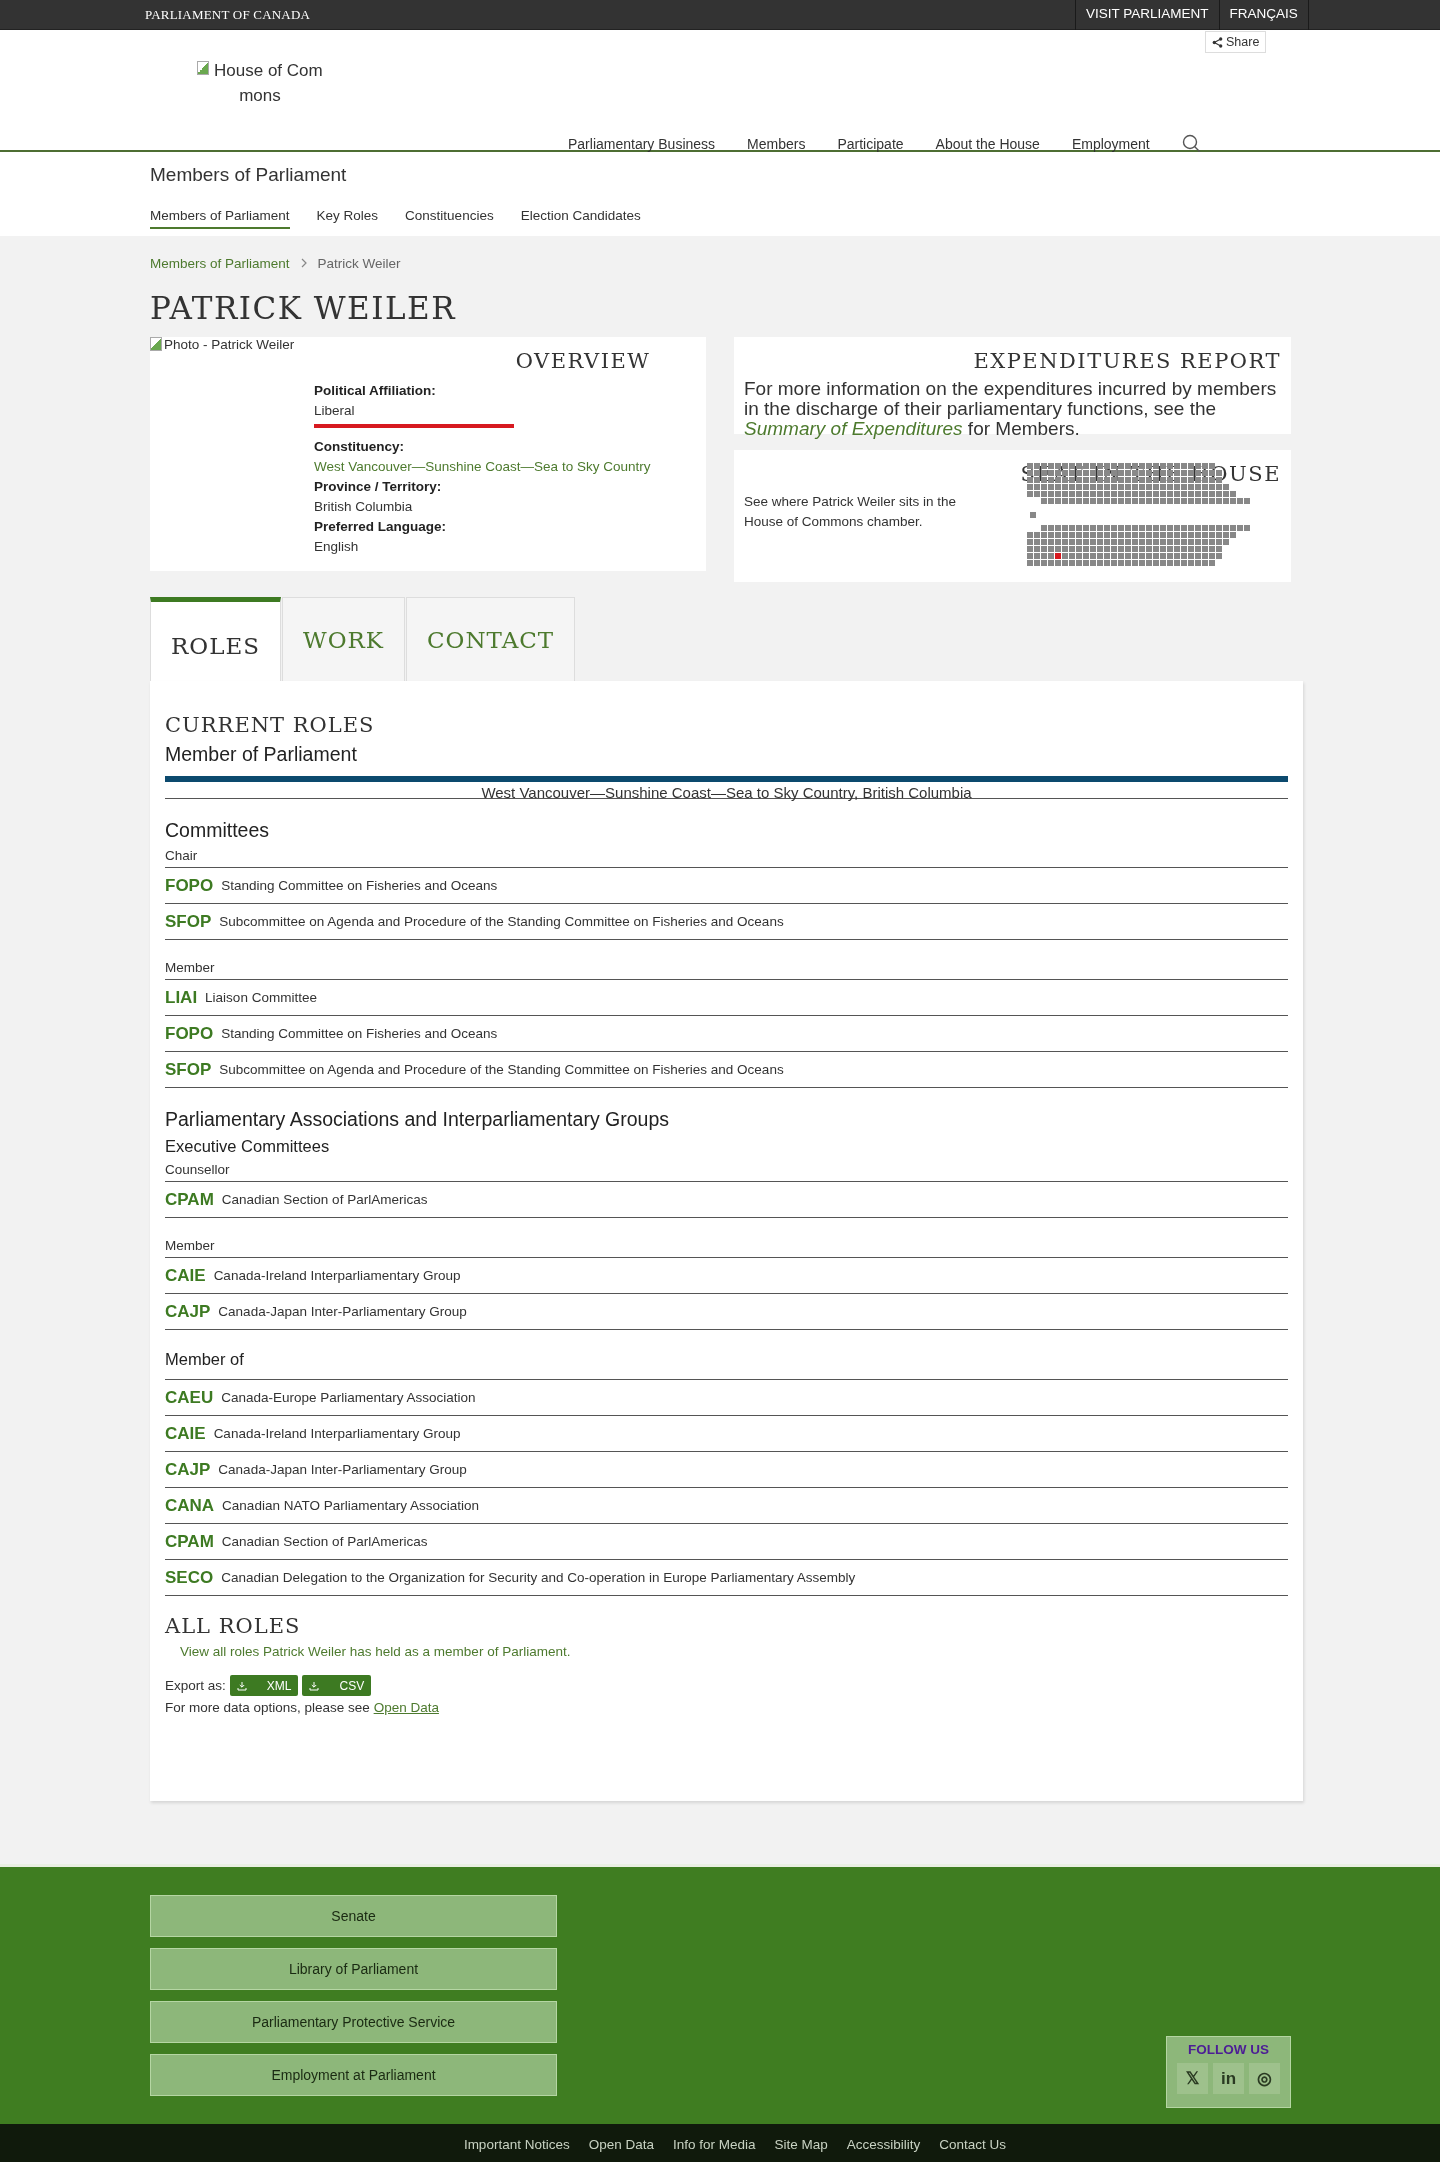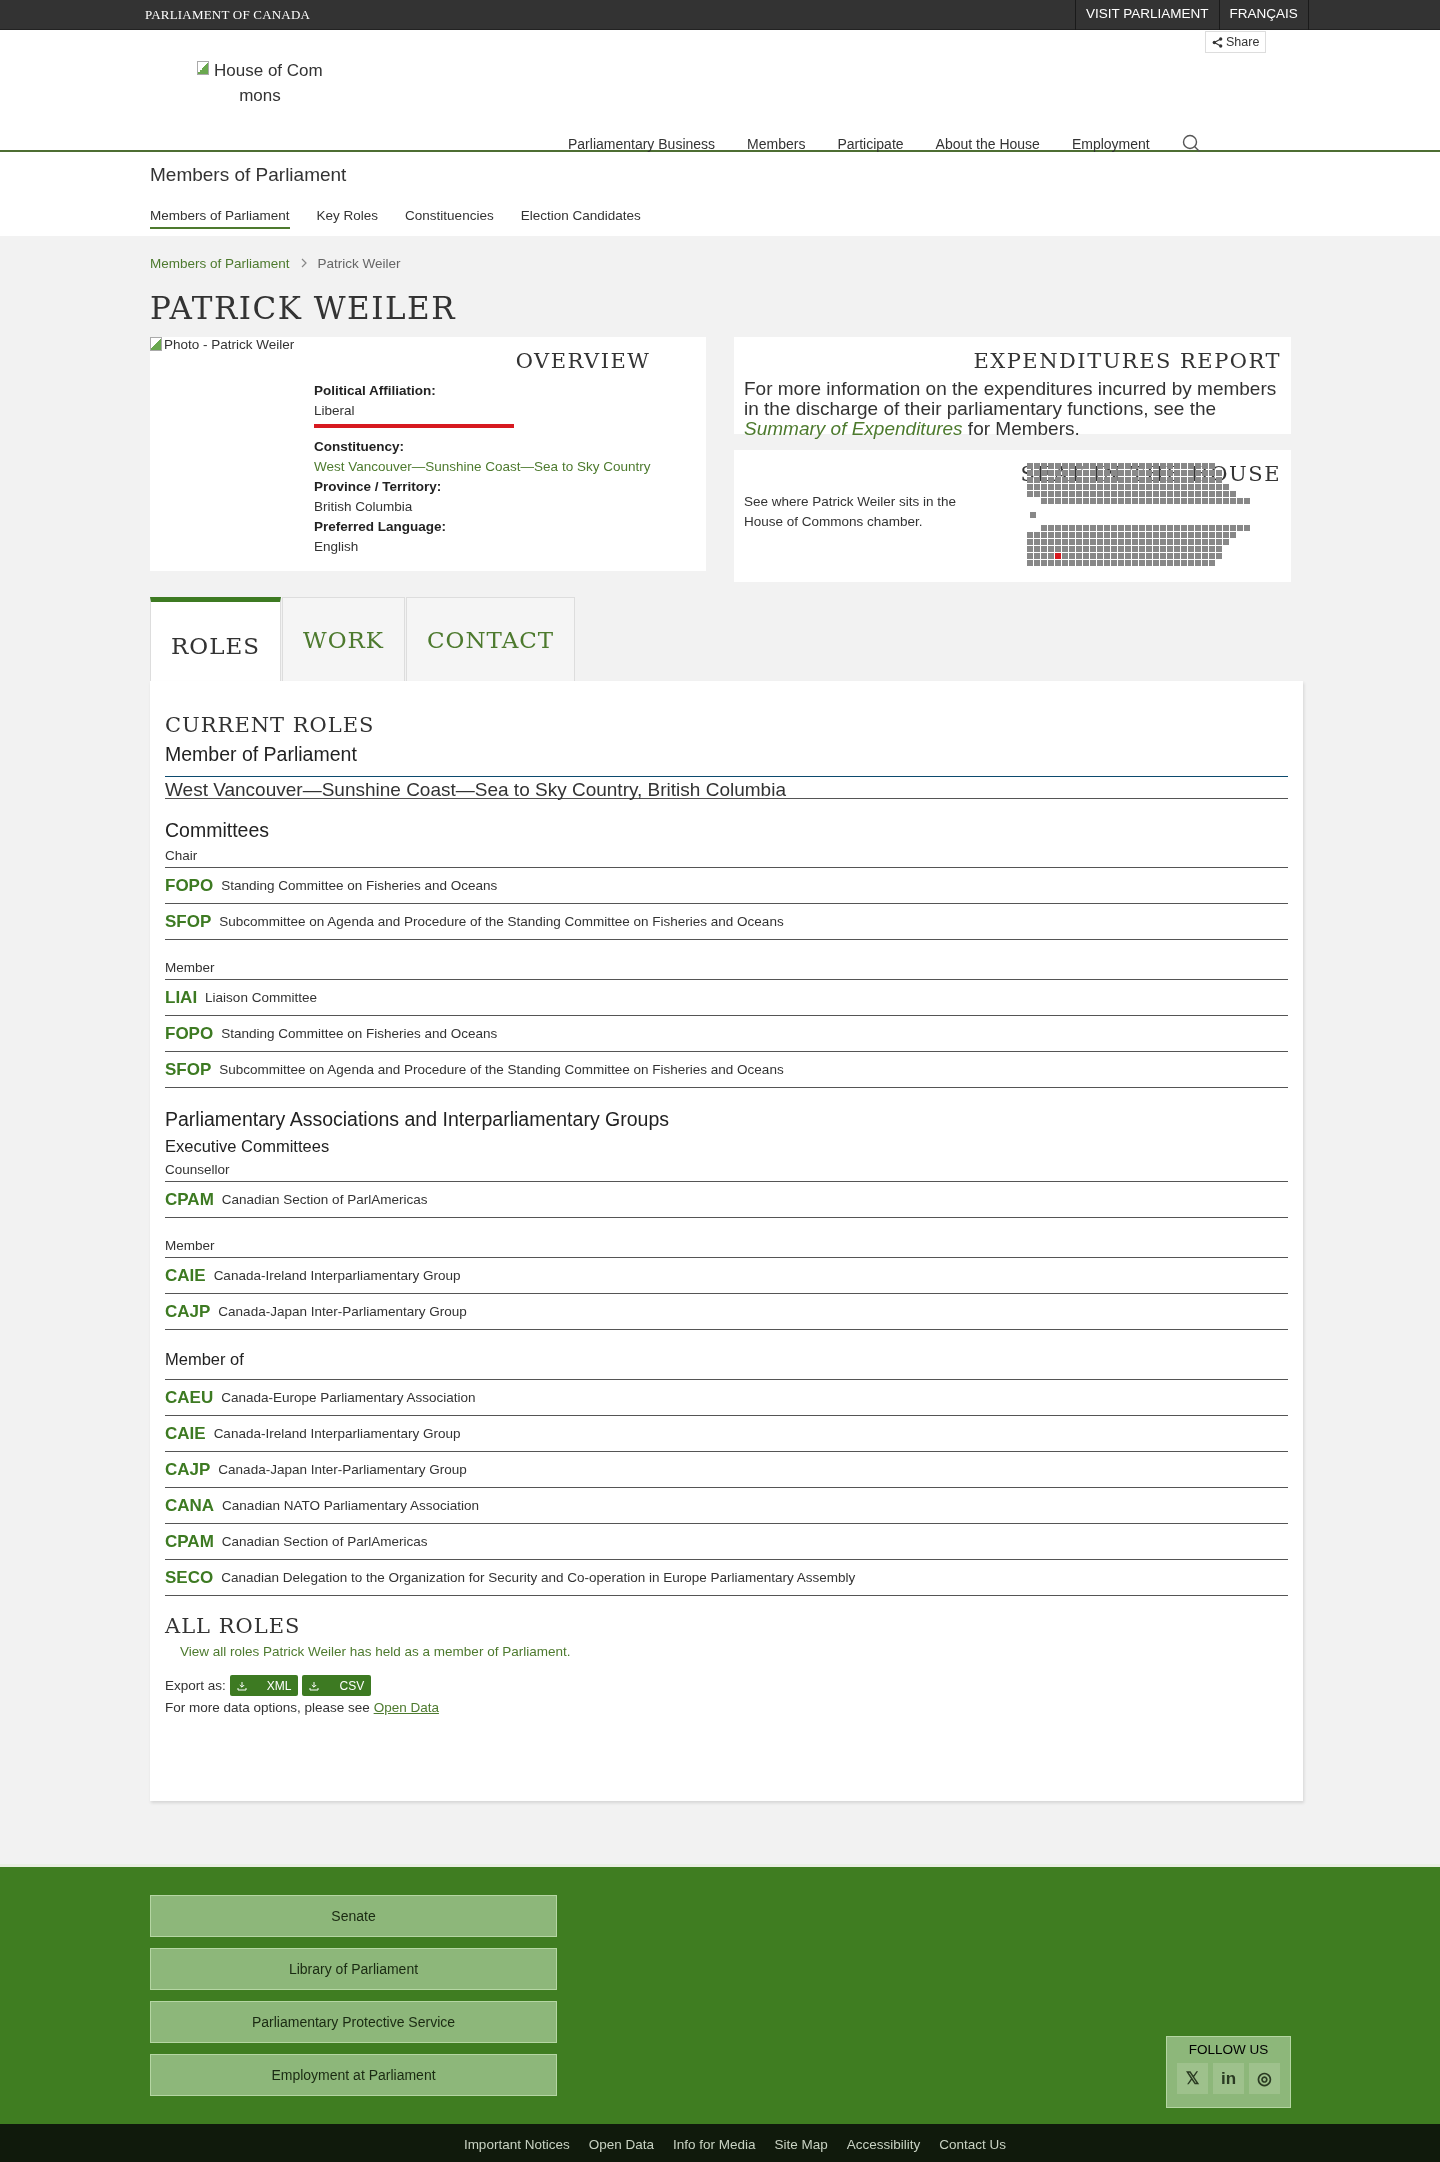--- a/index.html
+++ b/index.html
@@ -64,33 +64,33 @@
 
   .roles-card { position: absolute; left: 150px; top: 445px; width: 1153px; height: 1120px; background: #fff; box-shadow: 1px 2px 3px rgba(0,0,0,0.12); padding: 0 15px; }
   .sec-head { font-size: 21px; letter-spacing: 1px; color: #333; font-weight: normal; }
   .h-role { font-size: 19.5px; color: #222; font-weight: normal; }
   .h-sub { font-size: 16.5px; color: #222; font-weight: normal; }
   .group-label { font-size: 13.5px; color: #333; }
   .rlist { border-top: 1px solid #555; }
   .ritem { border-bottom: 1px solid #555; height: 36px; display: flex; align-items: center; gap: 8px; }
   .ritem .code { font-size: 17px; font-weight: bold; color: #3d7a22; }
   .ritem .name { font-size: 13.5px; color: #333; }
-  .mp-line { border-top: 1px solid #0c4a6e; border-bottom: 1px solid #555; font-size: 19px; padding: 2px 0; height: 23px; color: #333; }
+  .mp-line { border-top: 6px solid #0c4a6e; border-bottom: 1px solid #555; font-size: 15px; padding: 2px 0; height: 23px; color: #333; text-align: center; }
 
   .all-roles-link { color: #4d7a2e; font-size: 13.5px; margin-left: 15px; }
   .export-row { font-size: 13.5px; display: flex; align-items: center; gap: 4px; }
   .export-btn { background: #3d7a22; color: #fff; font-size: 12px; height: 21px; padding: 0 7px; border-radius: 2px; display: inline-flex; align-items: center; gap: 20px; }
   .open-data { color: #4d7a2e; text-decoration: underline; }
 
   
   .footer { background: #3f7d21; height: 260px; position: relative; border-top: 3px solid #e9efe3; }
   .footer-links { position: absolute; left: 150px; top: 28px; display: flex; flex-direction: column; gap: 11px; }
   .footer-links a { display: block; width: 407px; height: 42px; line-height: 40px; text-align: center; background: #8db77a; border: 1px solid #b5d6a3; color: #1a2a12; font-size: 14px; }
   .follow-box { position: absolute; left: 1166px; top: 169px; width: 125px; height: 72px; background: #8db77a; border: 1px solid #b5d6a3; text-align: center; padding-top: 5px; }
-  .follow-box .label { font-size: 13.5px; font-weight: normal; color: #000000; }
+  .follow-box .label { font-size: 13.5px; font-weight: bold; color: #4c1d95; }
   .social { display: flex; gap: 5px; justify-content: center; margin-top: 6px; }
   .social span { width: 31px; height: 31px; background: #9ec18c; display: flex; align-items: center; justify-content: center; font-size: 17px; color: #2a3a22; font-weight: bold; }
   .bottombar { background: #101a0c; height: 40px; display: flex; justify-content: center; align-items: center; gap: 19px; padding-left: 30px; }
   .bottombar a { color: #c8d2c2; font-size: 13.5px; }
 </style>
 </head>
 <body>
 
 <div class="topbar">
   <span class="brand">PARLIAMENT OF CANADA</span>

